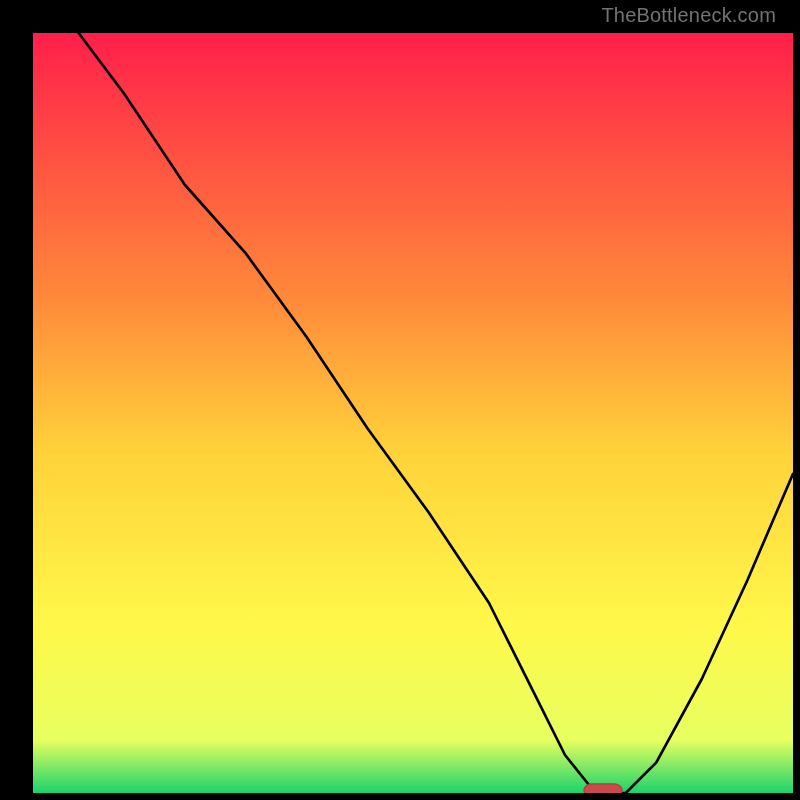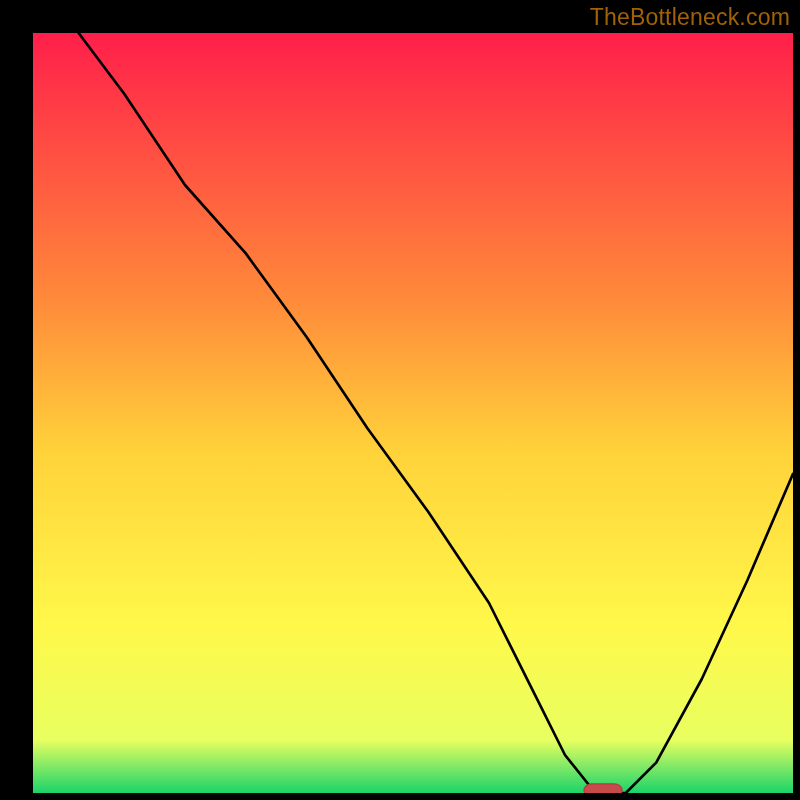--- a/index.html
+++ b/index.html
@@ -13,23 +13,23 @@
   }
   .outer {
     position: relative;
     width: 800px;
     height: 800px;
     background: #000;
   }
   .watermark {
     position: absolute;
     top: 4px;
-    right: 10px;
-    color: #a16207;
-    font-size: 23px;
+    right: 24px;
+    color: #737373;
+    font-size: 20px;
     font-weight: 400;
     letter-spacing: 0.2px;
   }
   .plot {
     position: absolute;
     left: 33px;
     top: 33px;
     width: 760px;
     height: 760px;
   }

